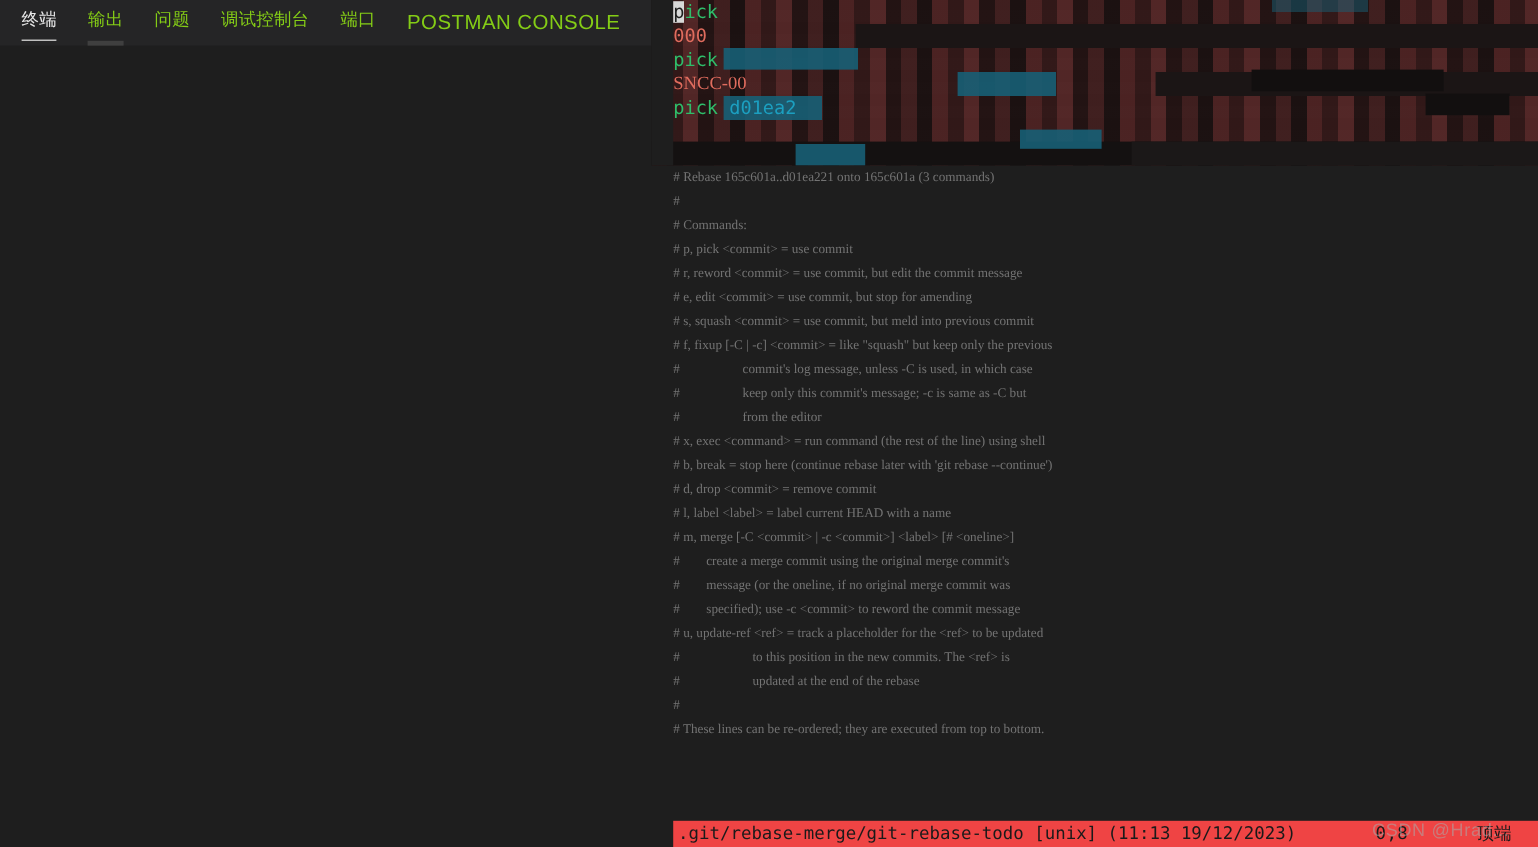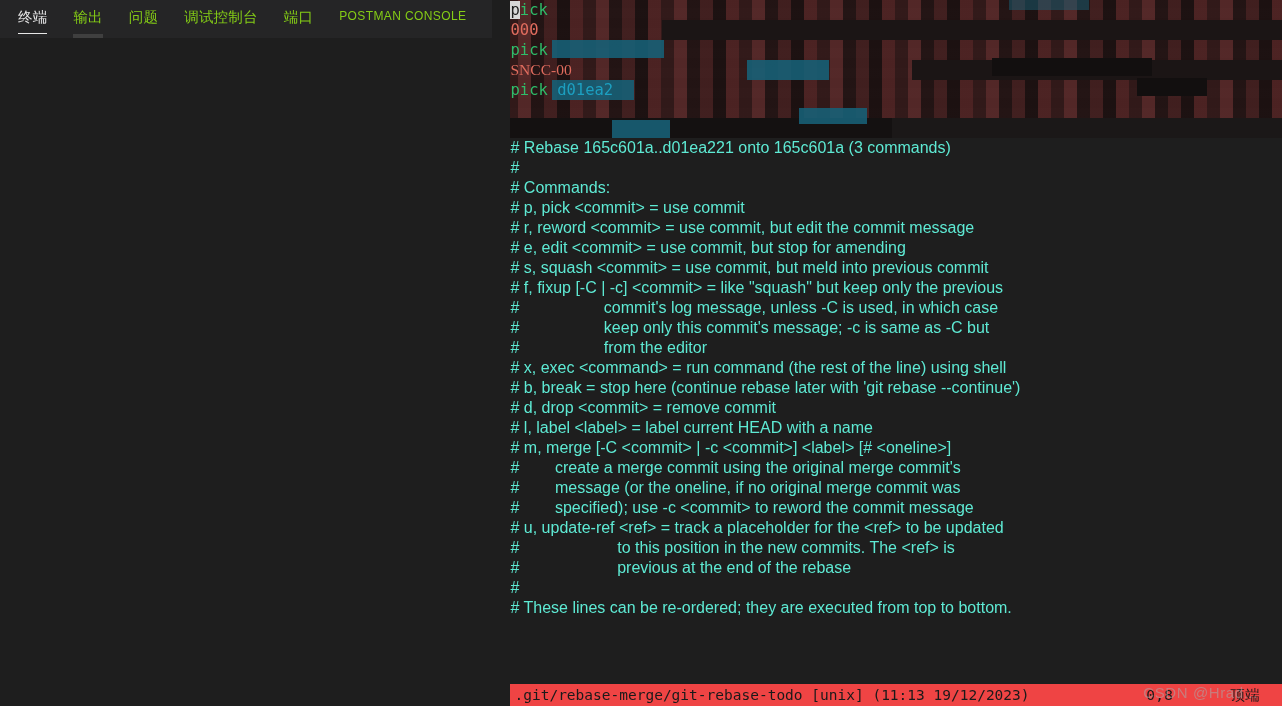--- a/index.html
+++ b/index.html
@@ -42,21 +42,21 @@
     font-family: "Liberation Sans", sans-serif;
     font-size: 14.5px;
     letter-spacing: 0.2px;
     color: #84cc16;
     line-height: 1;
     cursor: pointer;
     white-space: nowrap;
     padding-top: 10px;
     align-items: flex-start;
   }
-  .tab.latin { font-size: 12px; letter-spacing: 0.4px; }
+  .tab.latin { font-size: 17px; letter-spacing: 0.4px; }
   .tab.active { color: #e7e7e7; }
   .tab .tab-underline {
     position: absolute;
     left: 0;
     right: 0;
     bottom: 4px;
     height: 1.5px;
     background: #e7e7e7;
   }
   .tab .tab-underline.ghost {
@@ -132,24 +132,24 @@
     color: #1e1e1e;
   }
 
   
   .comments {
     position: relative;
     padding: 0 0 0 18px;
     z-index: 2;
   }
   .cline {
-    font-family: Liberation Sans, sans-serif;
-    font-size: 16px;
+    font-family: Liberation Serif, serif;
+    font-size: 11px;
     line-height: 20px;
-    color: #5eead4;
+    color: #737373;
     white-space: pre;
     height: 20px;
   }
 
   
   .statusbar {
     position: absolute;
     left: 18px;
     right: 0;
     bottom: 0;
@@ -260,21 +260,21 @@
       <div class="cline"># x, exec &lt;command&gt; = run command (the rest of the line) using shell</div>
       <div class="cline"># b, break = stop here (continue rebase later with 'git rebase --continue')</div>
       <div class="cline"># d, drop &lt;commit&gt; = remove commit</div>
       <div class="cline"># l, label &lt;label&gt; = label current HEAD with a name</div>
       <div class="cline"># m, merge [-C &lt;commit&gt; | -c &lt;commit&gt;] &lt;label&gt; [# &lt;oneline&gt;]</div>
       <div class="cline">#        create a merge commit using the original merge commit's</div>
       <div class="cline">#        message (or the oneline, if no original merge commit was</div>
       <div class="cline">#        specified); use -c &lt;commit&gt; to reword the commit message</div>
       <div class="cline"># u, update-ref &lt;ref&gt; = track a placeholder for the &lt;ref&gt; to be updated</div>
       <div class="cline">#                      to this position in the new commits. The &lt;ref&gt; is</div>
-      <div class="cline">#                      previous at the end of the rebase</div>
+      <div class="cline">#                      updated at the end of the rebase</div>
       <div class="cline">#</div>
       <div class="cline"># These lines can be re-ordered; they are executed from top to bottom.</div>
     </div>
 
     <div class="statusbar">
       <span class="sb-left">.git/rebase-merge/git-rebase-todo [unix] (11:13 19/12/2023)</span>
       <span class="sb-right">0,8</span>
       <span class="sb-right">顶端</span>
     </div>
 

